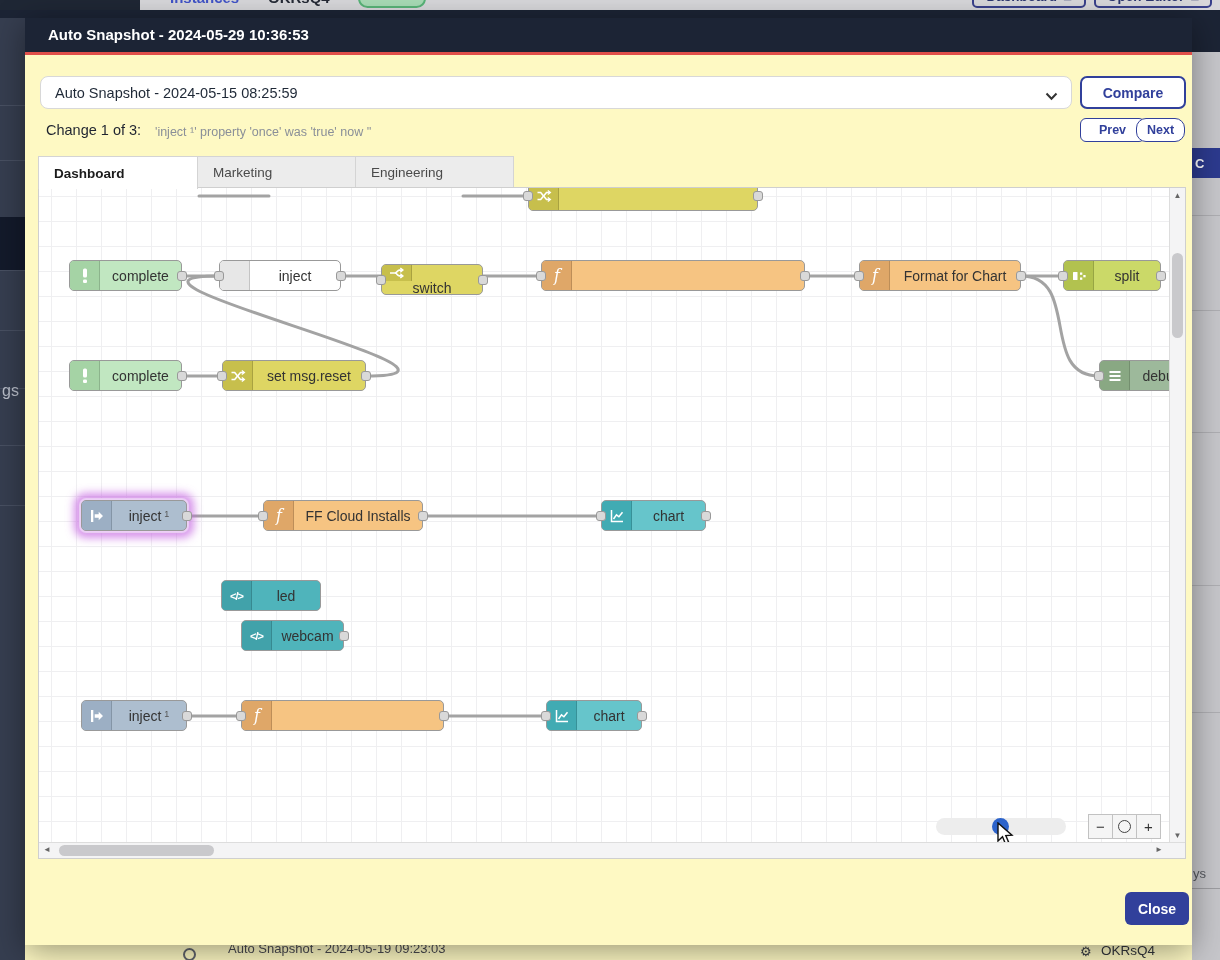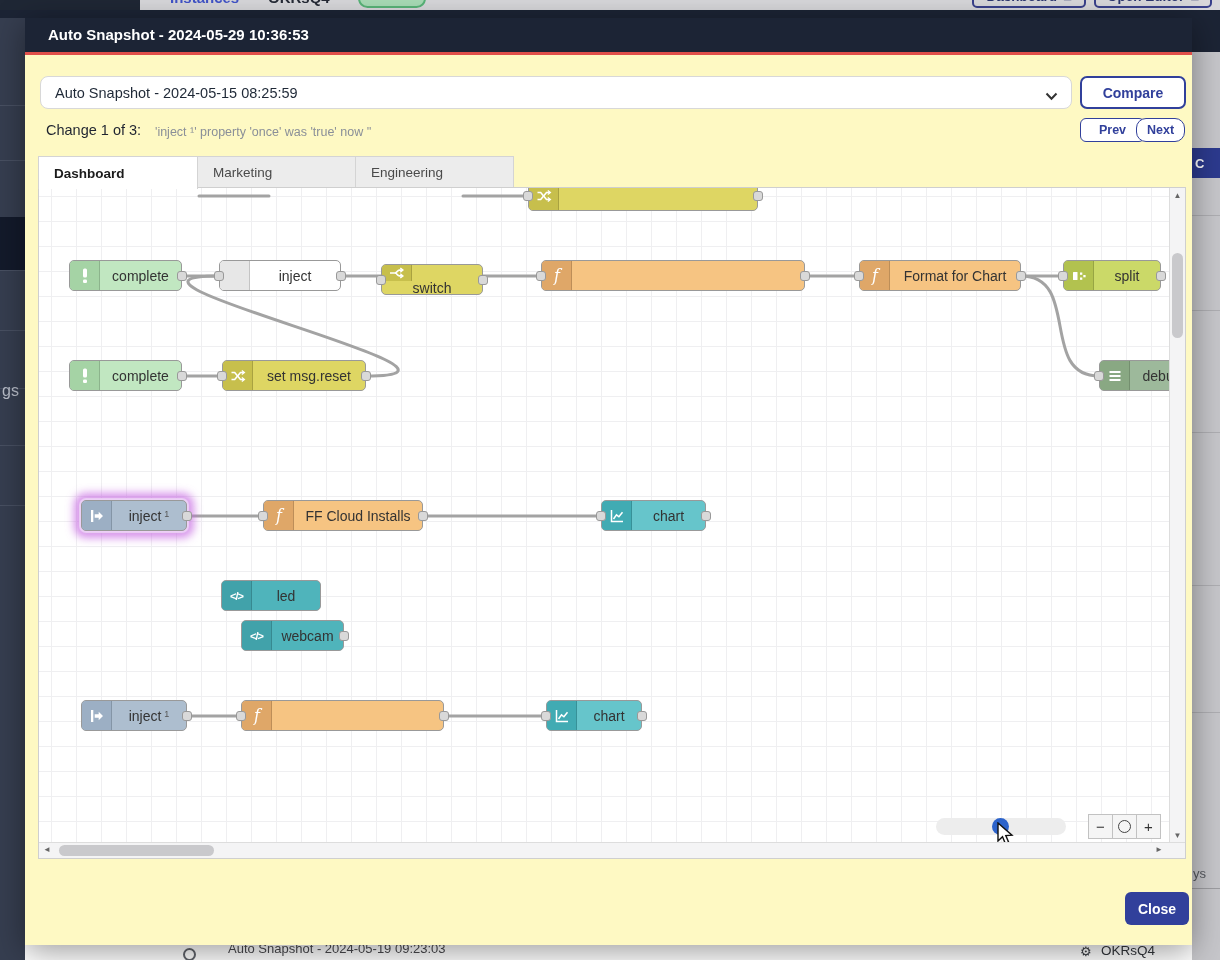--- a/index.html
+++ b/index.html
@@ -22,21 +22,21 @@
   .left-sidebar .active-item { position:absolute; left:0; top:199px; width:25px; height:53px; background:#131a2b; }
   .sidebar-frag { position:absolute; left:2px; top:364px; color:#b9bec9; font-size:16px; }
 
   .right-strip { position:absolute; right:0; top:18px; width:28px; height:942px; background:#c6c6ca; z-index:1; }
   .right-strip .navy-top { position:absolute; top:0; left:0; width:28px; height:34px; background:#1c2435; }
   .right-strip .c-btn { position:absolute; top:130px; left:0; width:28px; height:30px; background:#2c3a8e; color:#fff; font-size:13px; font-weight:bold; display:flex; align-items:center; padding-left:3px; }
   .right-strip .div-line { position:absolute; left:0; width:28px; height:1px; background:#aeaeb2; }
   .right-frag-ys { position:absolute; left:1px; top:848px; color:#55585e; font-size:13px; }
   .right-strip .low-line { position:absolute; top:870px; left:0; width:28px; height:1px; background:#9d9da1; }
 
-  .bottom-strip { position:absolute; left:25px; bottom:0; width:1167px; height:15px; background:#ffffff; overflow:hidden; z-index:1; }
+  .bottom-strip { position:absolute; left:25px; bottom:0; width:1167px; height:15px; background:#fef9c3; overflow:hidden; z-index:1; }
   .bottom-circle { position:absolute; left:158px; top:3px; width:13px; height:13px; border:2px solid #62656c; border-radius:50%; }
   .bottom-snap { position:absolute; left:203px; top:-4px; color:#4a4a4e; font-size:13px; }
   .bottom-gear { position:absolute; left:1055px; top:-1px; color:#3c3f45; font-size:13px; }
   .bottom-proj { position:absolute; left:1076px; top:-2px; color:#33363c; font-size:13.5px; }
 
   
   .modal { position:absolute; left:25px; top:18px; width:1167px; height:927px; background:#fef9c3; box-shadow:0 6px 30px rgba(0,0,0,.4); z-index:2; }
   .modal-header { position:absolute; top:0; left:0; width:100%; height:34px; background:#1c2435; }
   .modal-title { position:absolute; left:23px; top:0; line-height:34px; color:#fff; font-size:15px; font-weight:bold; }
   .red-line { position:absolute; top:34px; left:0; width:100%; height:3px; background:#e04f4a; }

